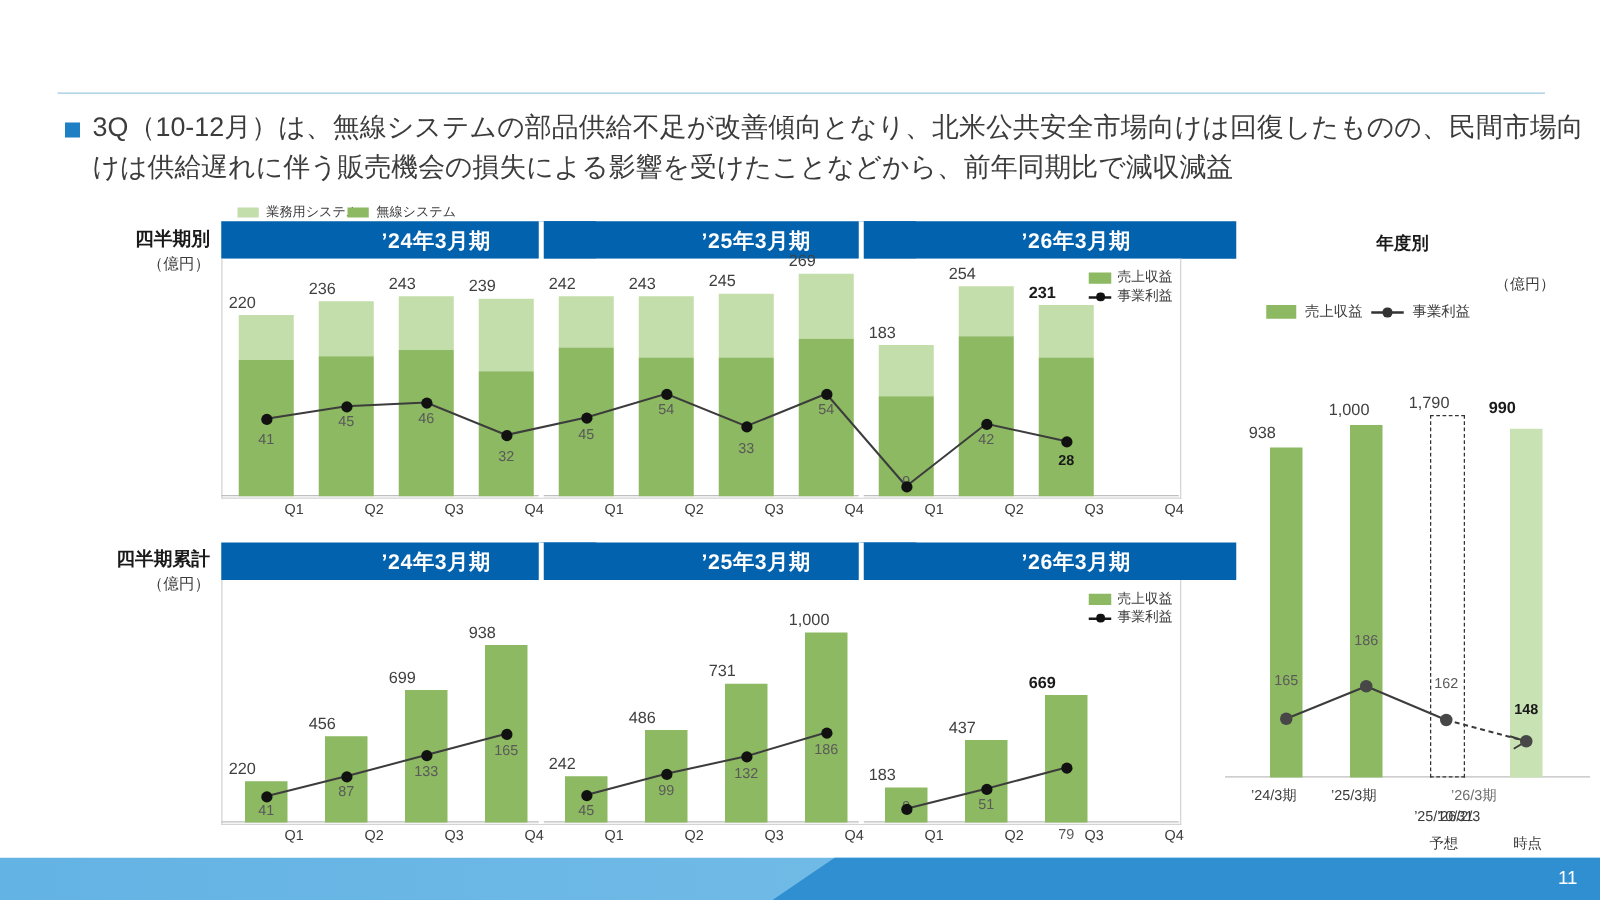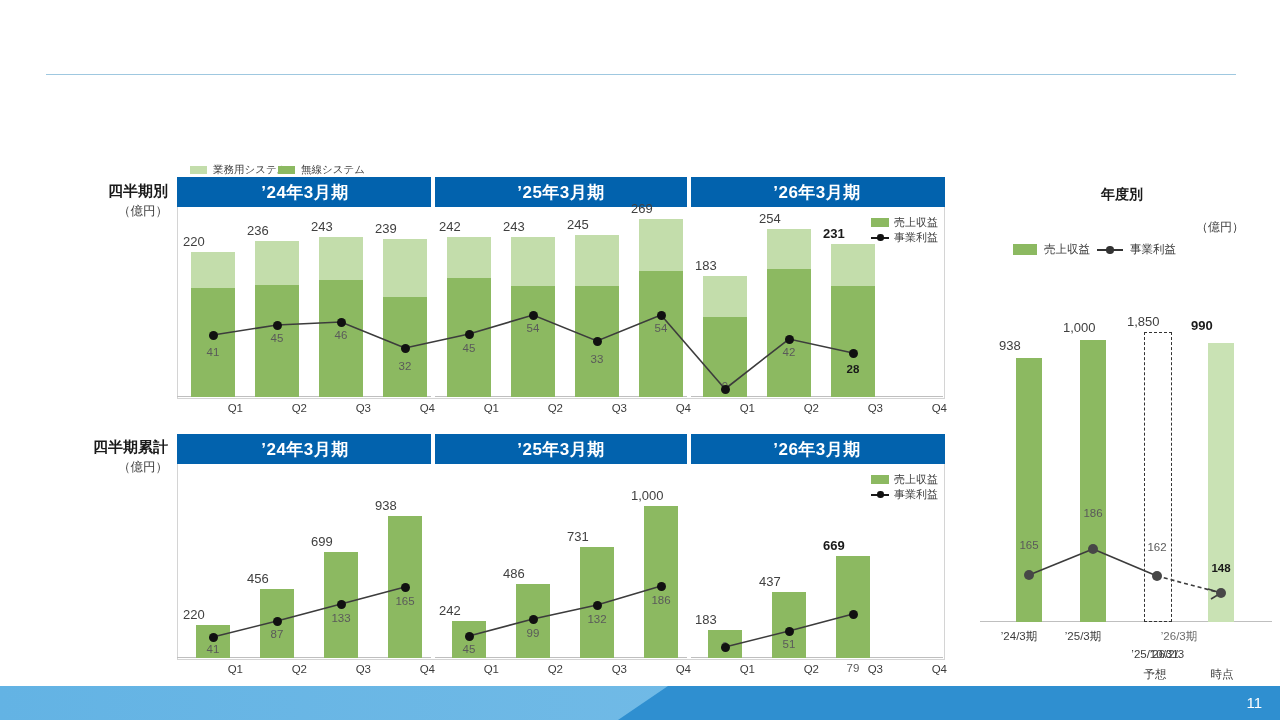--- a/index.html
+++ b/index.html
@@ -71,20 +71,21 @@
   .fyhead {
     position: absolute;
     background: #0262ad;
     color: #ffffff;
     font-size: 17px;
     font-weight: bold;
     display: flex;
     align-items: center;
     justify-content: center;
     letter-spacing: 0.5px;
+    padding-left: 44px;
   }
   .panel {
     position: absolute;
     background: #ffffff;
     border: 1px solid #d4d4d4;
     border-top: none;
   }
   .vsep {
     position: absolute;
     background: #ffffff;
@@ -221,20 +222,24 @@
     font-size: 15px; color: #ffffff;
   }
 </style>
 </head>
 <body>
 
 <div id="slide">
 
   <div class="title-rule"></div>
 
+  <div class="bullet-wrap">
+    <div class="bullet-mark"></div>
+    <div class="bullet-text">3Q（10-12月）は、無線システムの部品供給不足が改善傾向となり、北米公共安全市場向けは回復したものの、民間市場向けは供給遅れに伴う販売機会の損失による影響を受けたことなどから、前年同期比で減収減益</div>
+  </div>
 
   <div class="toplegend" style="left:190px; top:163px;">
     <span class="sw" style="background:#c3ddab;"></span>
     <span>業務用システム</span>
   </div>
   <div class="toplegend" style="left:278px; top:163px;">
     <span class="sw" style="background:#8cb961;"></span>
     <span>無線システム</span>
   </div>
 
@@ -516,21 +521,21 @@
       <polyline points="228,293 241,297 231,303" fill="none" stroke="#3c3c3c" stroke-width="1.6"></polyline>
     </svg>
 
     <div class="ann-dot" style="left:44px;  top:274px;"></div>
     <div class="ann-dot" style="left:108px; top:248px;"></div>
     <div class="ann-dot" style="left:172px; top:275px;"></div>
     <div class="ann-dot" style="left:236px; top:292px;"></div>
 
     <div class="val-top" style="left:19px;  top:42px; width:60px;">938</div>
     <div class="val-top" style="left:83px;  top:24px; width:60px;">1,000</div>
-    <div class="val-top" style="left:147px; top:18px; width:60px;">1,850</div>
+    <div class="val-top" style="left:147px; top:18px; width:60px;">1,790</div>
     <div class="val-top bold" style="left:211px; top:22px; width:60px;">990</div>
 
     <div class="val-in" style="left:19px;  top:243px; width:60px;">165</div>
     <div class="val-in" style="left:83px;  top:211px; width:60px;">186</div>
     <div class="val-in" style="left:147px; top:245px; width:60px;">162</div>
     <div class="val-in bold" style="left:211px; top:266px; width:60px;">148</div>
   </div>
 
   <div class="ann-xlab" style="left:989px;  top:629px; width:60px;">’24/3期</div>
   <div class="ann-xlab" style="left:1053px; top:629px; width:60px;">’25/3期</div>

